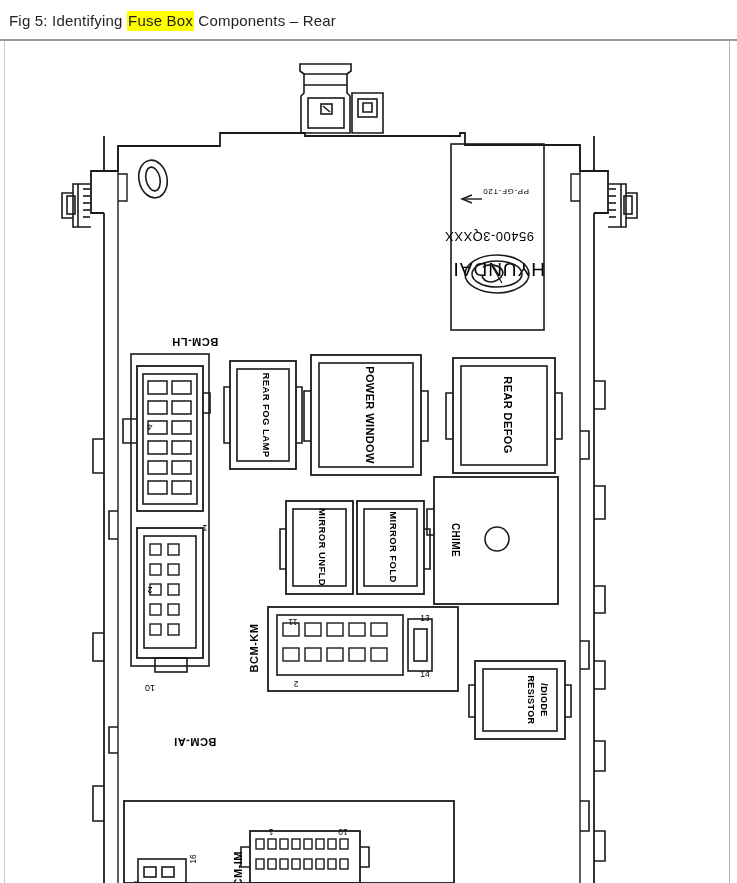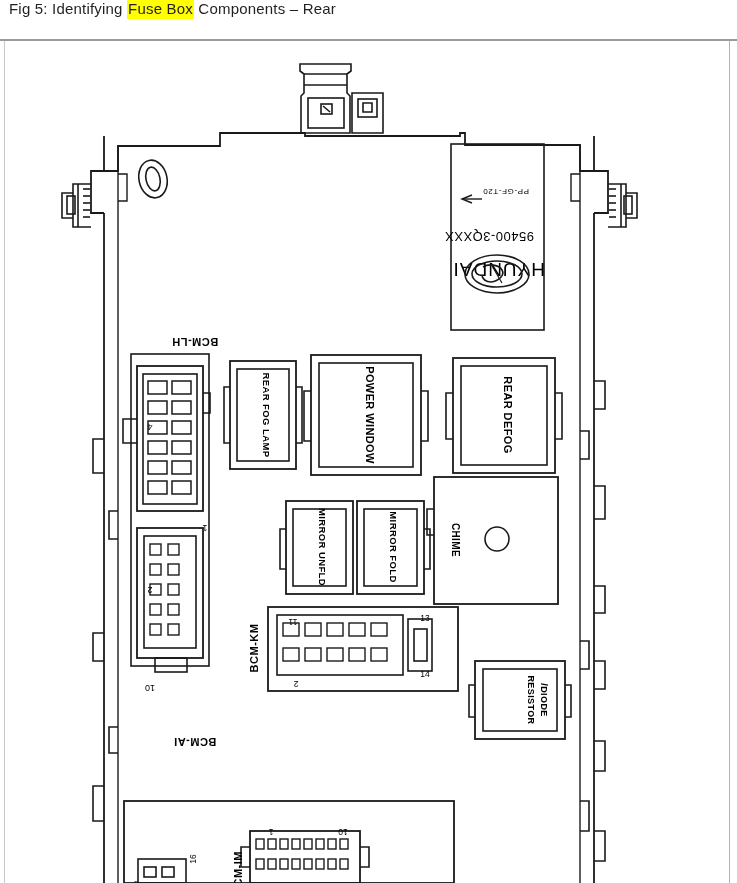--- a/index.html
+++ b/index.html
@@ -27,21 +27,21 @@
     top: 0;
     width: 737px;
     height: 41px;
     background: #ffffff;
     border-bottom: 2px solid #9a9a9a;
     box-sizing: border-box;
   }
   #caption-text {
     position: absolute;
     left: 9px;
-    top: 0;
+    top: 12px;
     font-size: 15px;
     color: #231f20;
     white-space: nowrap;
     letter-spacing: 0.2px;
   }
   .hl {
     background: #ffff00;
     padding: 1px 1px 2px 1px;
   }
   

